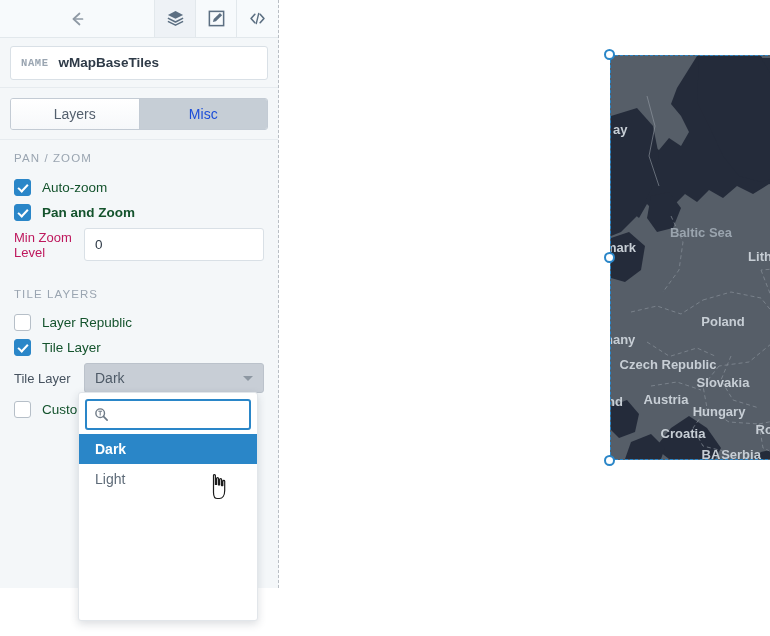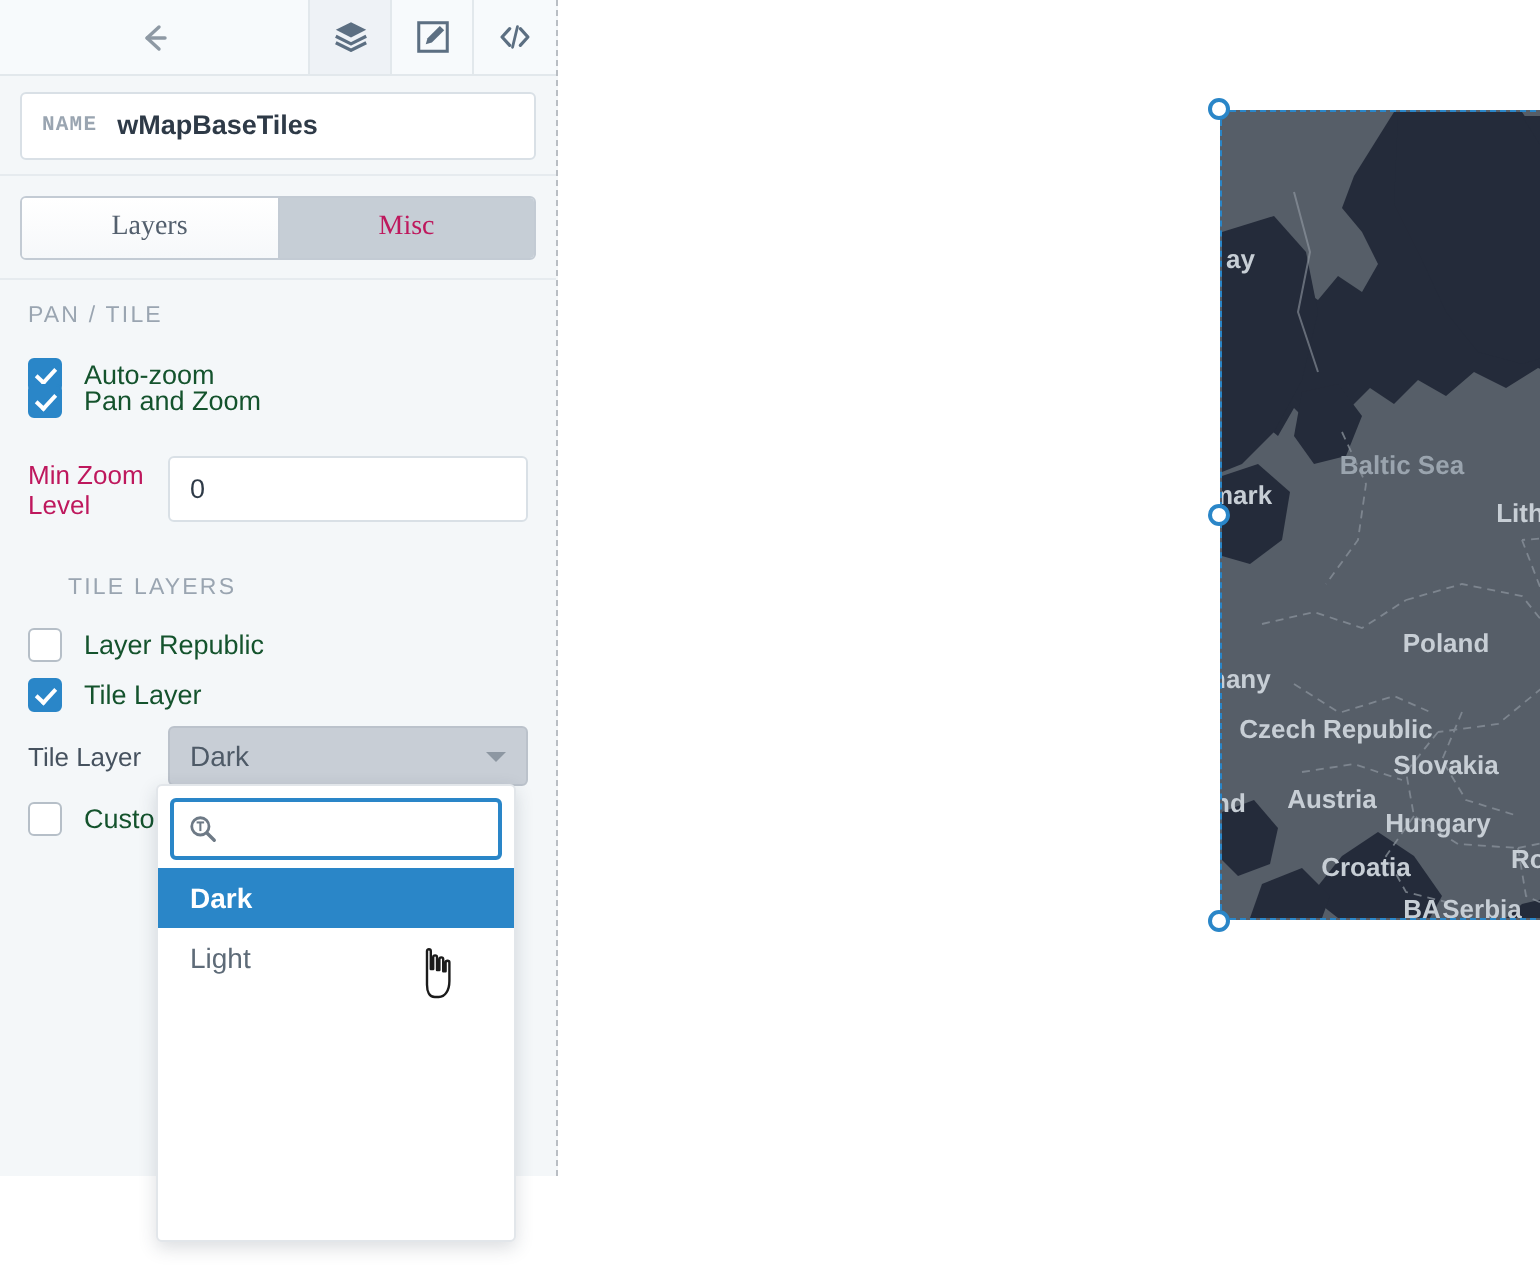--- a/index.html
+++ b/index.html
@@ -61,49 +61,48 @@
     position: absolute; left: 0; top: 88px; width: 278px; height: 52px;
     display: flex; align-items: center; padding: 0 10px;
     border-bottom: 1px solid #e6ebef;
   }
   #tabs { display: flex; width: 100%; height: 32px;
           border: 1px solid #c3cbd4; border-radius: 3px; overflow: hidden; }
   .tab {
     flex: 1; display: flex; align-items: center; justify-content: center;
     font-size: 14px; color: #54606e; cursor: pointer;
     background: linear-gradient(#ffffff,#f6f8fa);
-    font-family: Liberation Serif, serif;
   }
   .tab + .tab { border-left: 1px solid #c3cbd4; }
-  .tab.active { background: #c6ced6; color: #be185d; }
+  .tab.active { background: #c6ced6; color: #1d4ed8; }
 
   
   .section-title {
     position: absolute; left: 14px;
     font-size: 11.5px; letter-spacing: 1.1px; color: #9aa5b1; font-weight: 400;
   }
   #sec-panzoom-title { top: 152px; }
-  #sec-tiles-title  { top: 288px; margin-left: 20px; }
+  #sec-tiles-title  { top: 288px; }
 
   .row { position: absolute; left: 14px; display: flex; align-items: center; }
   .cb {
     width: 17px; height: 17px; border-radius: 3px; cursor: pointer;
     border: 1px solid #b6bfc8; background: #fff; flex: none;
     position: relative;
   }
   .cb.on { background: #2a86c8; border-color: #2a86c8; }
   .cb.on::after {
     content: ""; position: absolute; left: 5px; top: 2px;
     width: 4px; height: 8px; border: solid #fff;
     border-width: 0 2px 2px 0; transform: rotate(43deg);
   }
   .cb-label { margin-left: 11px; font-size: 13.5px; color: #14532d; }
 
   #row-autozoom { top: 179px; }
-  #row-panzoom  { top: 192px; }
+  #row-panzoom  { top: 204px; font-weight: bold; }
   #row-layersel { top: 314px; }
   #row-tilelayer-cb { top: 339px; }
   #row-custom   { top: 401px; }
 
   #minzoom-row { position: absolute; left: 14px; top: 228px; display: flex; align-items: center; }
   #minzoom-label { font-size: 13px; color: #be185d; line-height: 15px; width: 62px; }
   #minzoom-input {
     margin-left: 8px; width: 180px; height: 33px; background: #fff;
     border: 1px solid #d9e0e6; border-radius: 3px;
     display: flex; align-items: center; padding: 0 10px;
@@ -212,21 +211,21 @@
     </div>
   </div>
 
   <div id="tabs-wrap">
     <div id="tabs">
       <div class="tab">Layers</div>
       <div class="tab active">Misc</div>
     </div>
   </div>
 
-  <div class="section-title" id="sec-panzoom-title">PAN / TILE</div>
+  <div class="section-title" id="sec-panzoom-title">PAN / ZOOM</div>
 
   <div class="row" id="row-autozoom">
     <span class="cb on"></span>
     <span class="cb-label">Auto-zoom</span>
   </div>
 
   <div class="row" id="row-panzoom">
     <span class="cb on"></span>
     <span class="cb-label">Pan and Zoom</span>
   </div>

